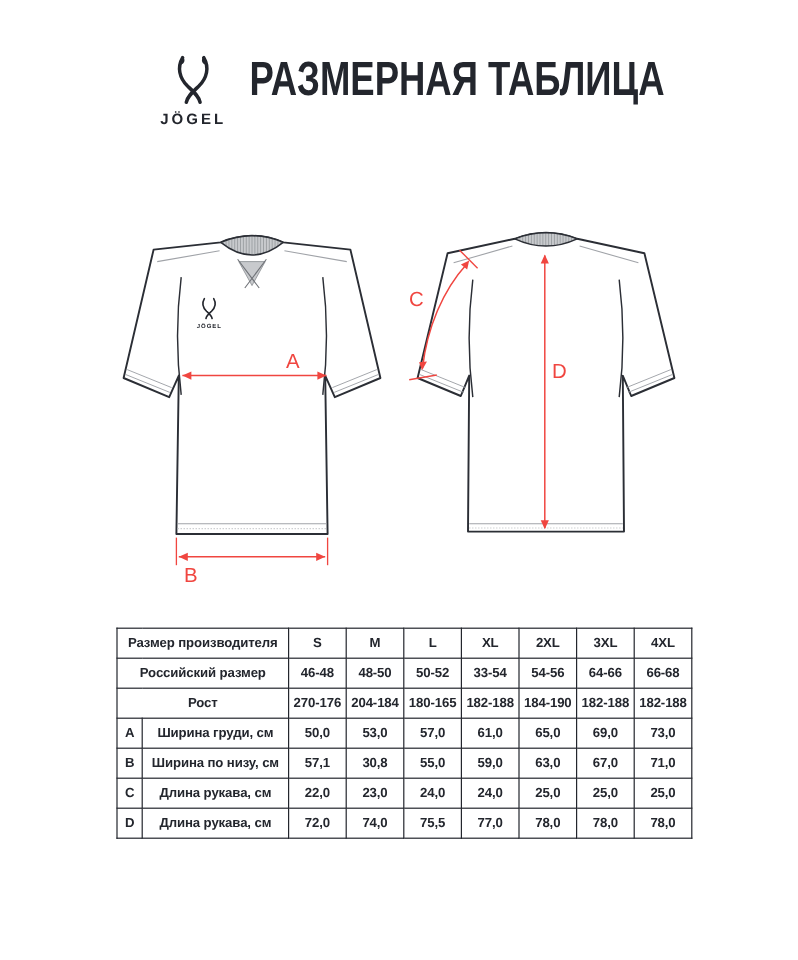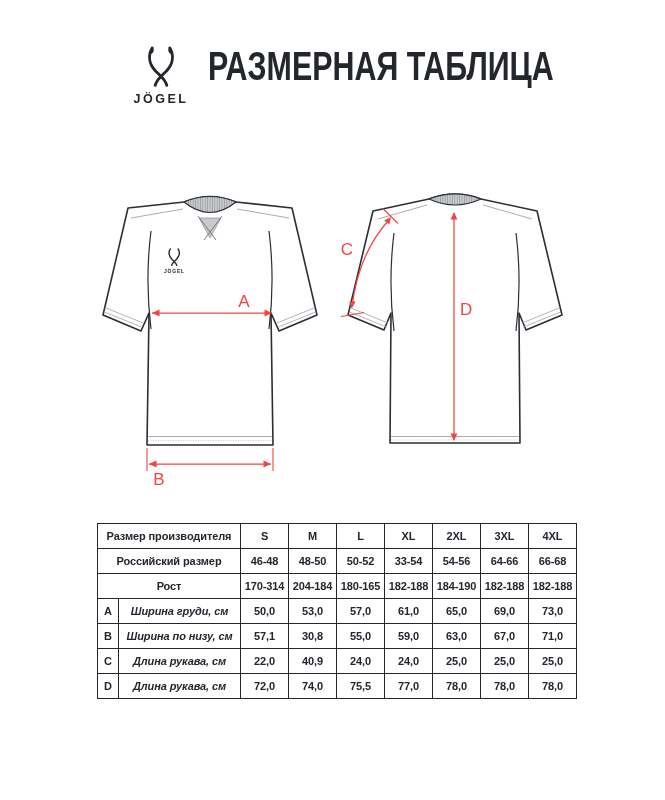--- a/index.html
+++ b/index.html
@@ -18,21 +18,21 @@
   .diagram{position:absolute;left:0;top:155px;}
 
   
   table.sizes{position:absolute;left:97px;top:523px;border-collapse:collapse;
               table-layout:fixed;}
   table.sizes td{border:1.5px solid #23262d;height:24px;padding:0;
                  font-size:11px;font-weight:700;text-align:center;color:#23262d;
                  letter-spacing:-0.1px;white-space:nowrap;}
   td.hlabel{text-align:center;}
   td.letter{font-size:12px;}
-  td.mlabel{text-align:left;padding-left:9px;font-style:italic;}
+  td.mlabel{text-align:left;padding-left:9px;}
 </style>
 </head>
 <body>
 
 <div id="page">
 
   <div class="logo-block">
     <svg width="36" height="42" viewBox="0 0 48 62">
       <g fill="none" stroke="#23262d" stroke-width="4.3" stroke-linecap="round">
         <path d="M11,3 C4,15 7,28 17,38 C25,45.5 31,50.5 32.5,58"></path>
@@ -158,21 +158,21 @@
         <td>46-48</td>
         <td>48-50</td>
         <td>50-52</td>
         <td>33-54</td>
         <td>54-56</td>
         <td>64-66</td>
         <td>66-68</td>
       </tr>
       <tr>
         <td class="hlabel" colspan="2">Рост</td>
-        <td>170-314</td>
+        <td>270-176</td>
         <td>204-184</td>
         <td>180-165</td>
         <td>182-188</td>
         <td>184-190</td>
         <td>182-188</td>
         <td>182-188</td>
       </tr>
       <tr>
         <td class="letter">A</td>
         <td class="mlabel">Ширина груди, см</td>
@@ -192,21 +192,21 @@
         <td>55,0</td>
         <td>59,0</td>
         <td>63,0</td>
         <td>67,0</td>
         <td>71,0</td>
       </tr>
       <tr>
         <td class="letter">C</td>
         <td class="mlabel">Длина рукава, см</td>
         <td>22,0</td>
-        <td>40,9</td>
+        <td>23,0</td>
         <td>24,0</td>
         <td>24,0</td>
         <td>25,0</td>
         <td>25,0</td>
         <td>25,0</td>
       </tr>
       <tr>
         <td class="letter">D</td>
         <td class="mlabel">Длина рукава, см</td>
         <td>72,0</td>

